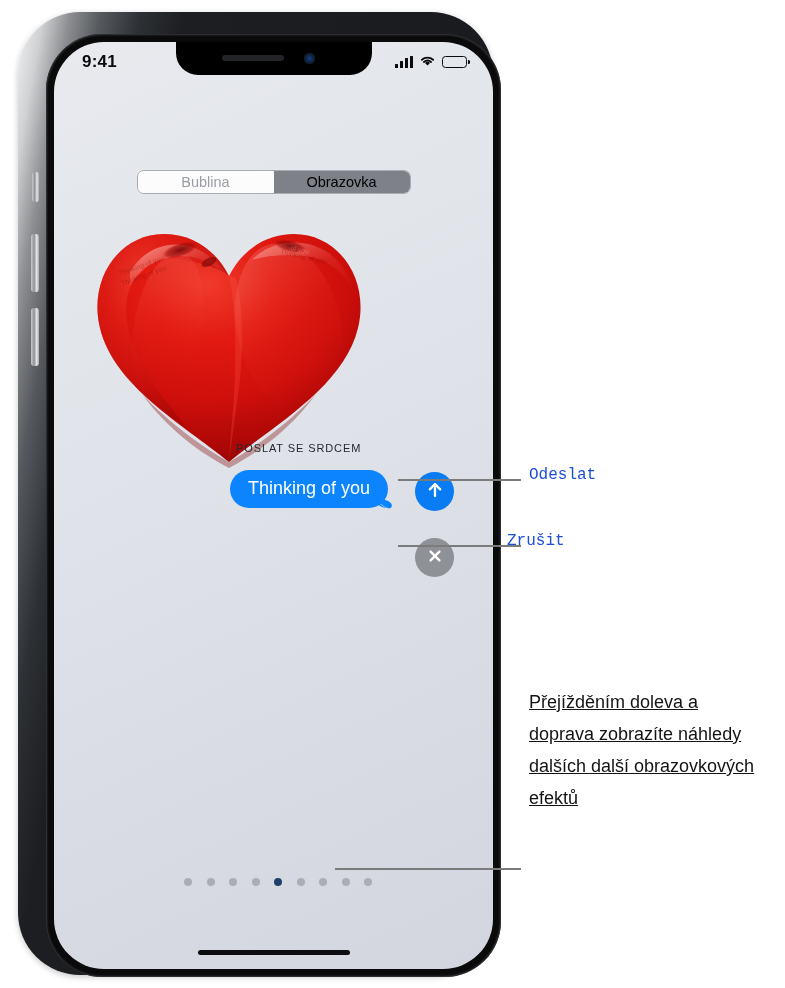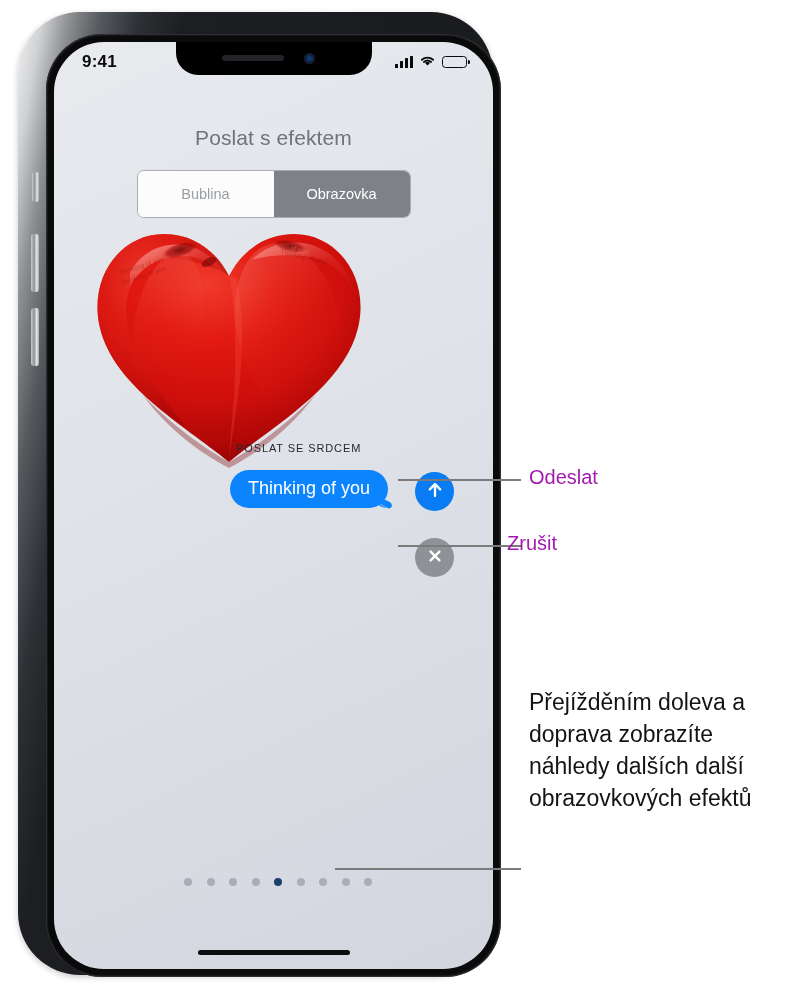--- a/index.html
+++ b/index.html
@@ -159,38 +159,38 @@
     letter-spacing: 0.1px;
   }
 
   
   #segmented-control {
     position: absolute;
     top: 128px;
     left: 50%;
     transform: translateX(-50%);
     width: 274px;
-    height: 48px;
+    height: 24px;
     border-radius: 7px;
     border: 1px solid #a9acb1;
     background: #fcfcfd;
     display: flex;
     overflow: hidden;
     box-sizing: border-box;
   }
   .seg {
     flex: 1;
     display: flex;
     align-items: center;
     justify-content: center;
     font-size: 14.5px;
     box-sizing: border-box;
   }
   .seg.inactive { color: #9a9ea3; background: #fcfcfd; }
-  .seg.active   { color: #ffffff; background: #7e8288; }
+  .seg.active   { color: #000000; background: #7e8288; }
 
   
   #heart-wrap {
     position: absolute;
     left: 30px;
     top: 168px;
     width: 290px;
     height: 268px;
   }
   #heart-svg { width: 100%; height: 100%; display: block; }
@@ -303,37 +303,39 @@
     height: 2px;
     background: #7b7b7b;
     z-index: 40;
   }
   #leader-send   { left: 398px; top: 479px;  width: 123px; }
   #leader-cancel { left: 398px; top: 545px;  width: 123px; }
   #leader-dots   { left: 335px; top: 868px;  width: 186px; }
 
   .callout-label {
     position: absolute;
-    font-size: 20px;
-    color: #a21caf;
+    font-size: 16px;
+    color: #1d4ed8;
     white-space: nowrap;
     z-index: 41;
+    font-family: Liberation Mono, monospace;
   }
   #callout-send   { left: 529px; top: 466px; }
   #callout-cancel { left: 507px; top: 532px; }
 
   #callout-swipe {
     position: absolute;
     left: 529px;
     top: 686px;
     width: 232px;
-    font-size: 23px;
+    font-size: 18px;
     line-height: 32px;
     color: #141414;
     z-index: 41;
+    text-decoration: underline;
   }
 </style>
 </head>
 <body>
 
 <div id="phone-frame">
 
   <div class="side-btn" id="btn-silent"></div>
   <div class="side-btn" id="btn-volup"></div>
   <div class="side-btn" id="btn-voldown"></div>
@@ -364,21 +366,20 @@
               <path d="M2.9 5.8 A8.3 8.3 0 0 1 14.1 5.8" stroke="#0b0b0d" stroke-width="1.9" fill="none" stroke-linecap="round"></path>
               <path d="M4.9 8.0 A5.6 5.6 0 0 1 12.1 8.0" stroke="#0b0b0d" stroke-width="1.9" fill="none" stroke-linecap="round"></path>
             </svg>
           </span>
           <span id="battery">
             <span id="battery-fill"></span>
           </span>
         </div>
       </div>
 
-      <div id="sheet-title">Poslat s efektem</div>
 
       <div id="segmented-control">
         <div class="seg inactive">Bublina</div>
         <div class="seg active">Obrazovka</div>
       </div>
 
       <div id="heart-wrap">
         <svg id="heart-svg" viewBox="0 0 290 268" preserveAspectRatio="xMidYMid meet">
           <defs>
             <radialGradient id="heartLobeL" cx="32%" cy="24%" r="72%">

